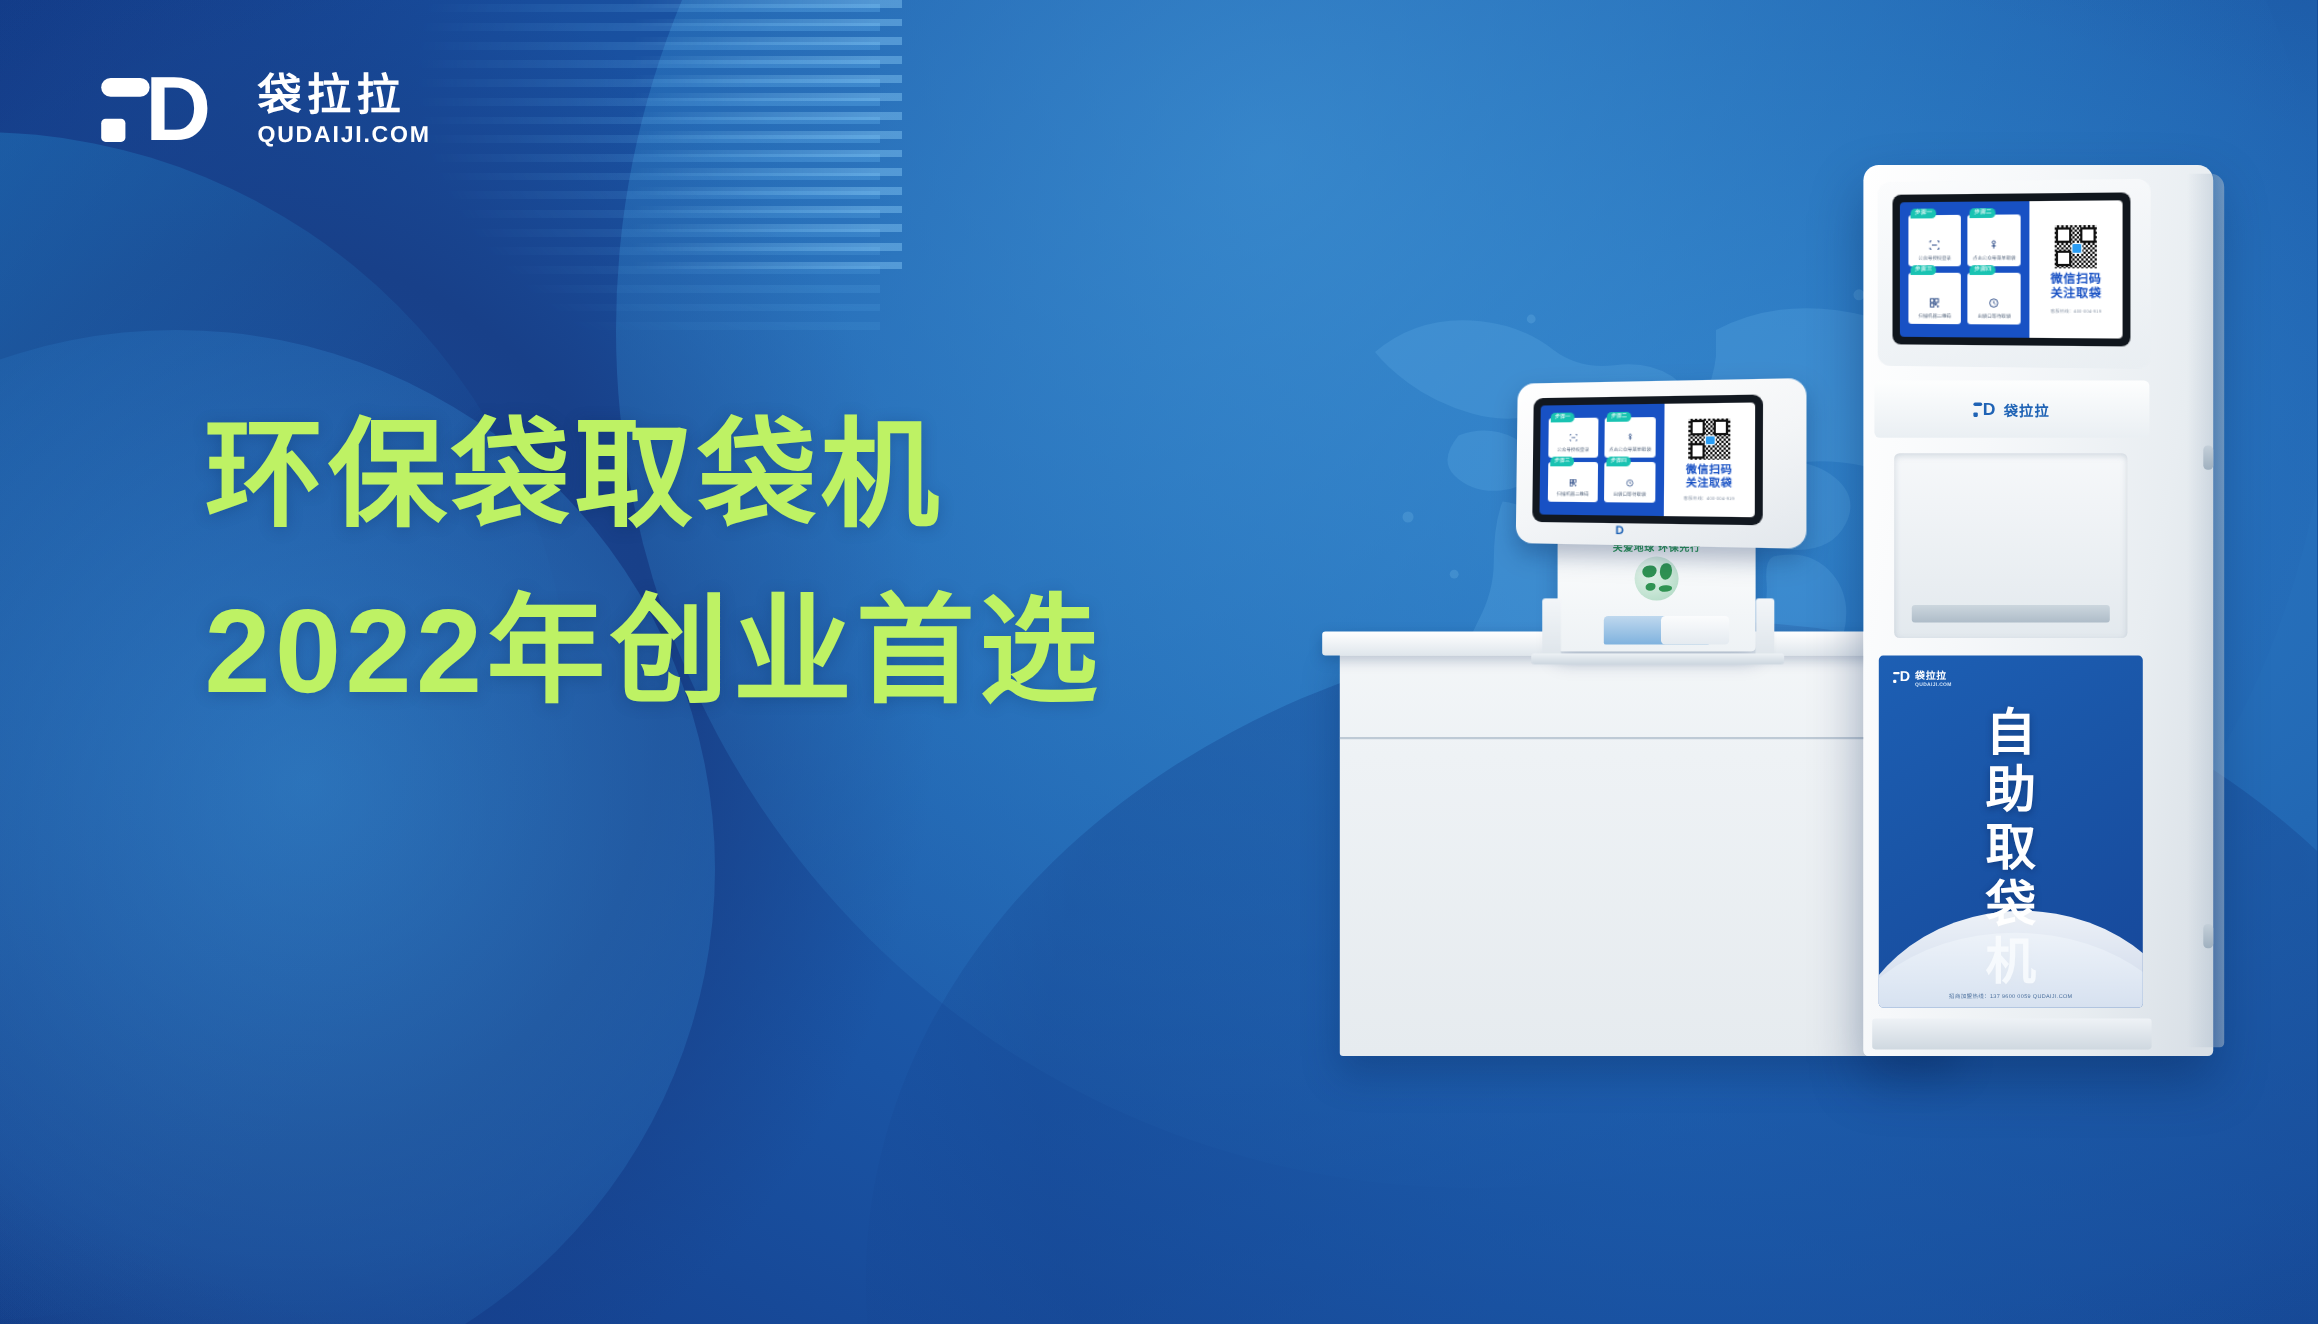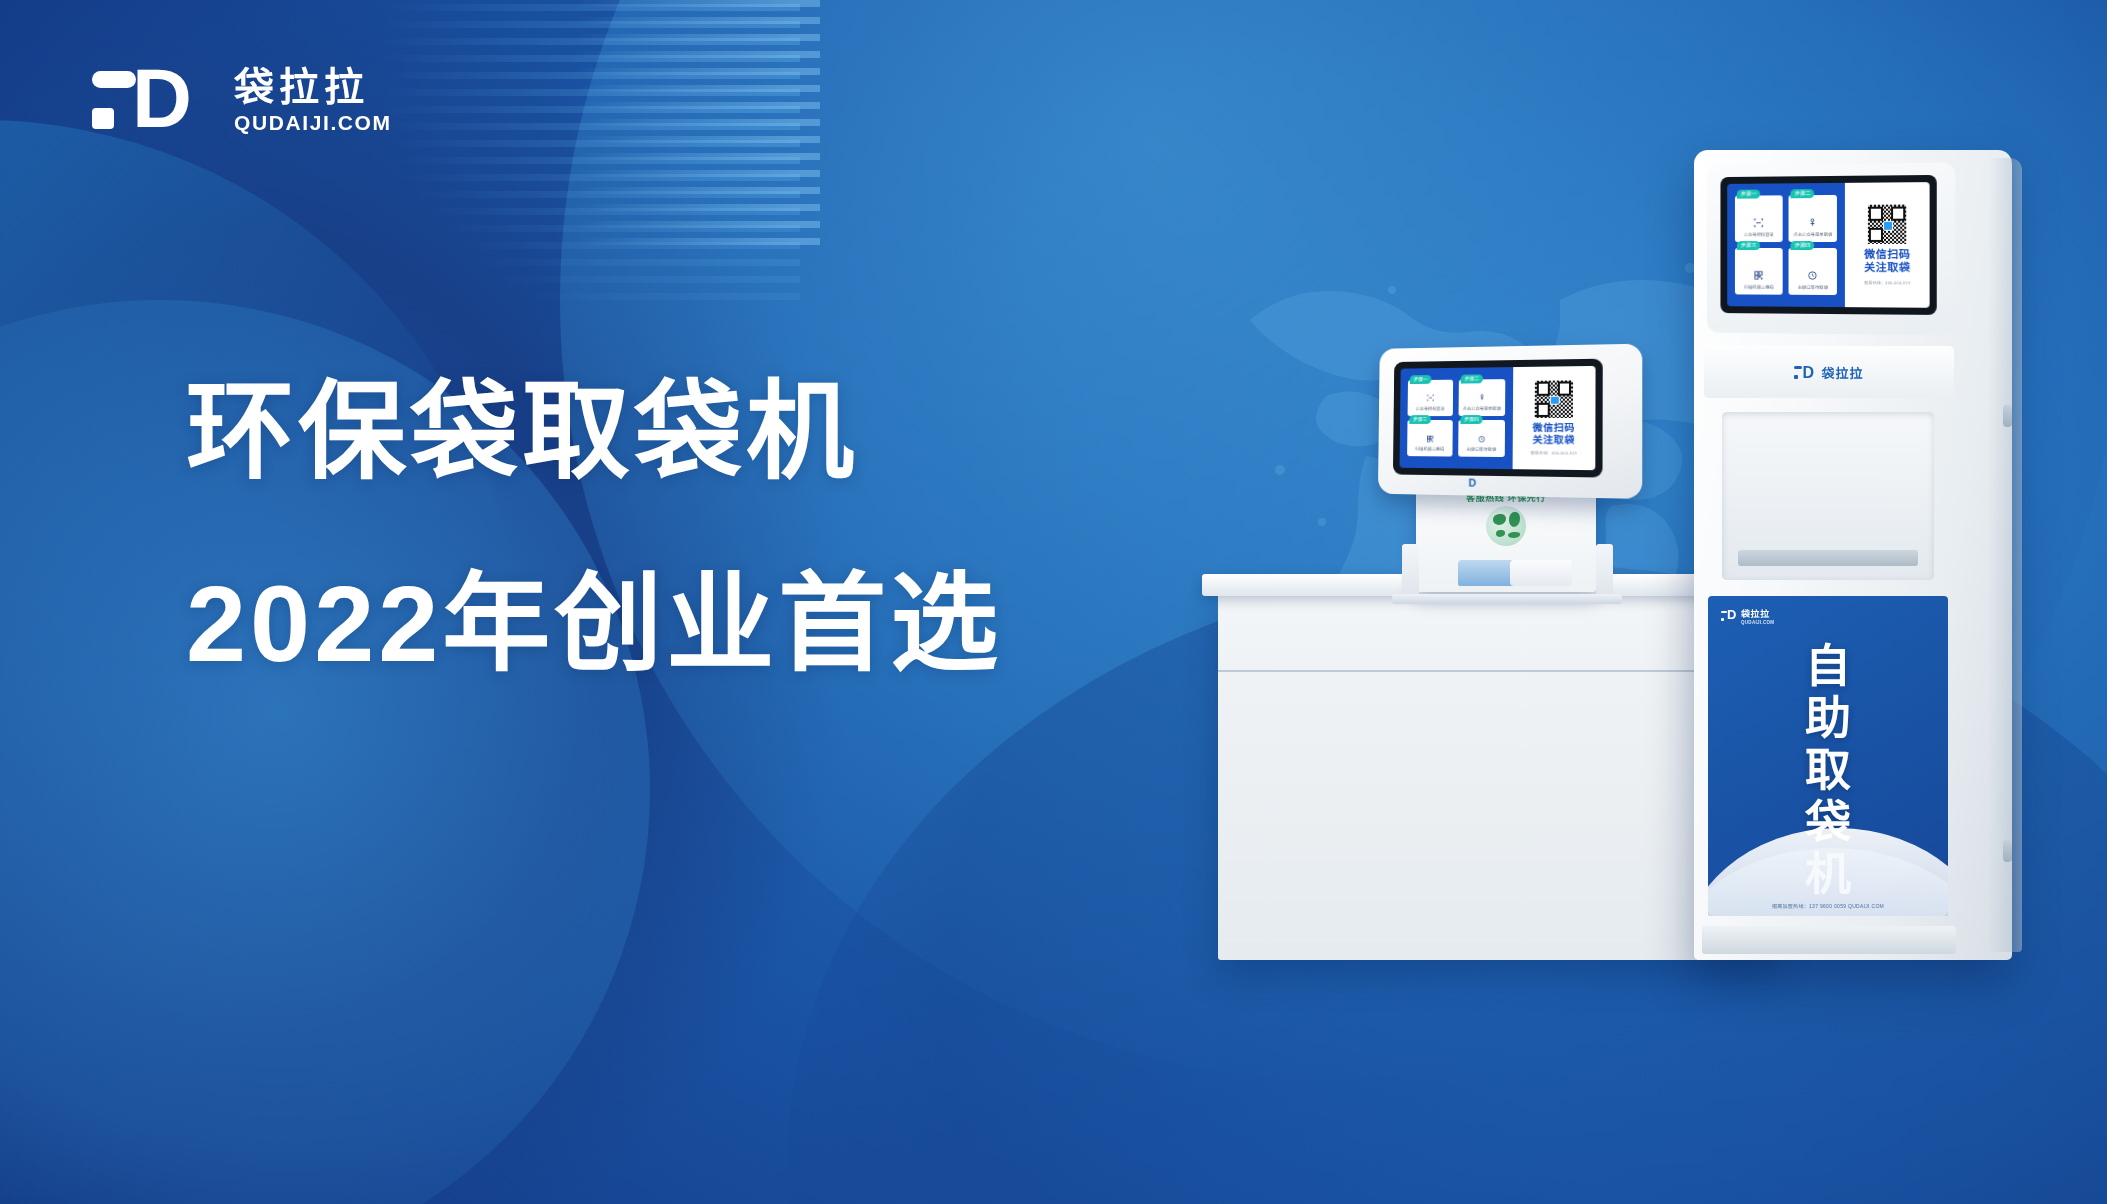--- a/index.html
+++ b/index.html
@@ -154,26 +154,26 @@
     font-weight: 700; color: #ffffff;
     letter-spacing: 1.6px;
   }
 
   
   .copy { position: absolute; left: 186px; top: 368px; }
   .headline {
     font-size: 108px;
     line-height: 128px;
     font-weight: 700;
-    color: #ffffff;
+    color: #bef264;
     letter-spacing: 4px;
     white-space: nowrap;
     text-shadow: 0 2px 14px rgba(5,35,85,0.25);
   }
-  .headline.line2 { margin-top: 64px; }
+  .headline.line2 { margin-top: 32px; }
   .tagline {
     margin-top: 84px;
     font-size: 36px;
     line-height: 44px;
     color: #f0f6ff;
     letter-spacing: 10px;
     white-space: nowrap;
     font-weight: 400;
   }
 
@@ -576,21 +576,21 @@
   </div>
 
   <div class="scene">
 
     <div class="desk"></div>
     <div class="desk-top"></div>
     <div class="desk-seam"></div>
 
     <div class="mini">
       <div class="mini-neck">
-        <div class="mini-eco">客服热线 环保先行</div>
+        <div class="mini-eco">关爱地球 环保先行</div>
         <div class="mini-globe">
           <i style="left:7px;  top:8px;  width:13px; height:11px;"></i>
           <i style="left:23px; top:6px;  width:11px; height:15px;"></i>
           <i style="left:10px; top:24px; width:9px;  height:7px;"></i>
           <i style="left:22px; top:26px; width:12px; height:6px;"></i>
         </div>
         <div class="mini-slot"></div>
         <div class="mini-slot2"></div>
       </div>
       <div class="mini-head">

